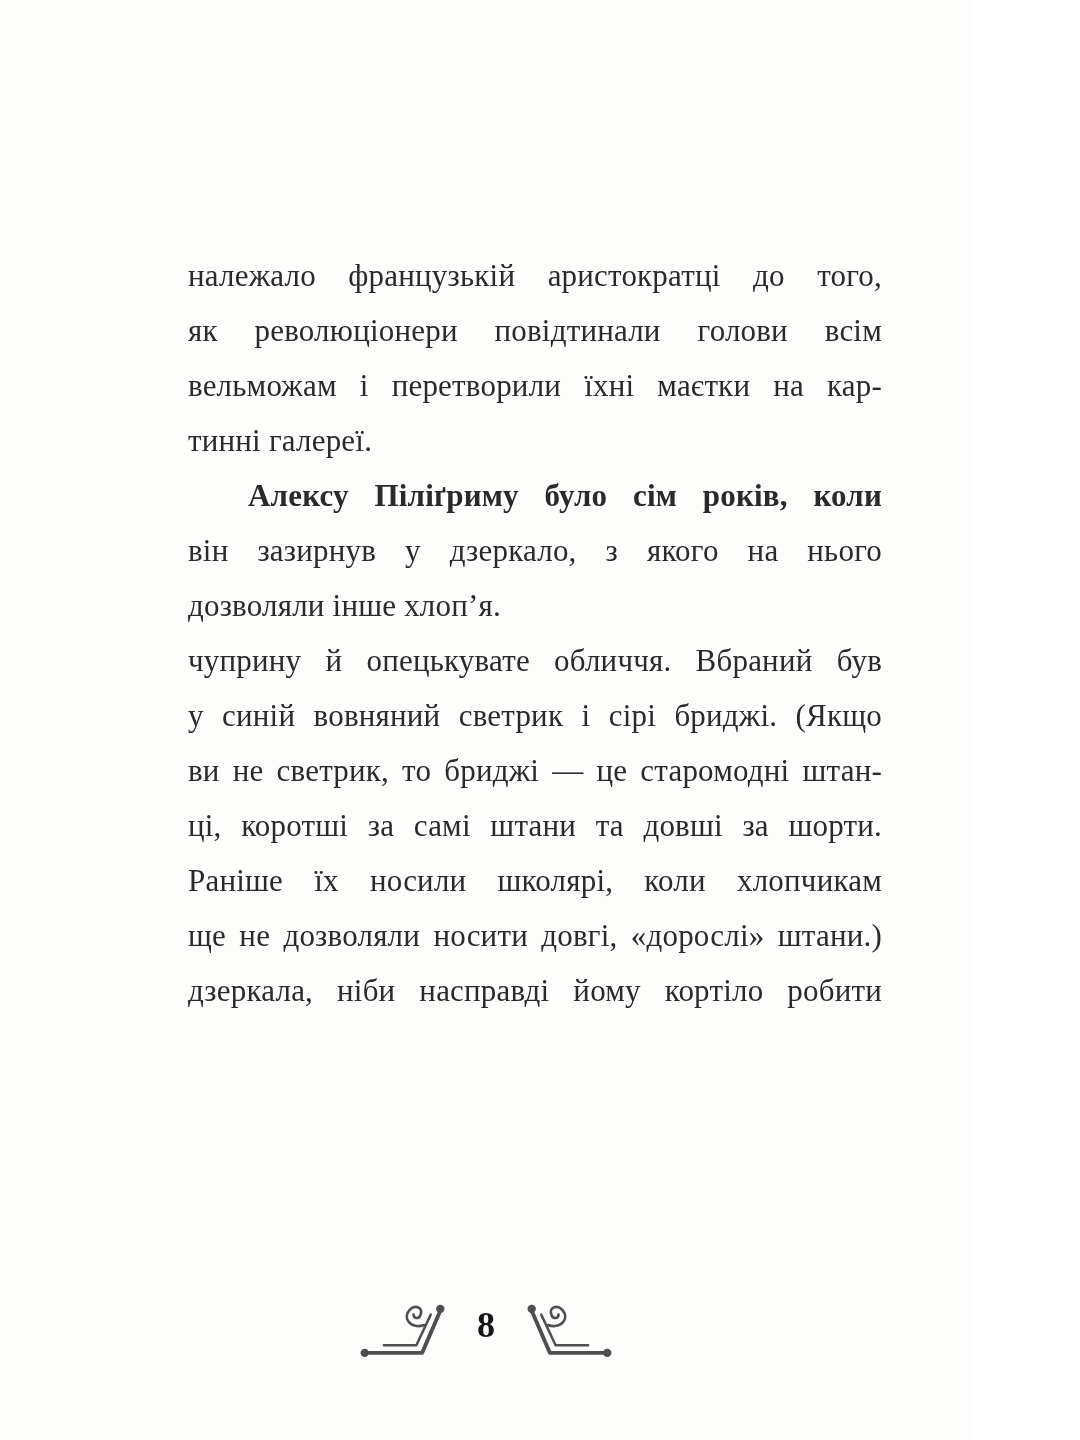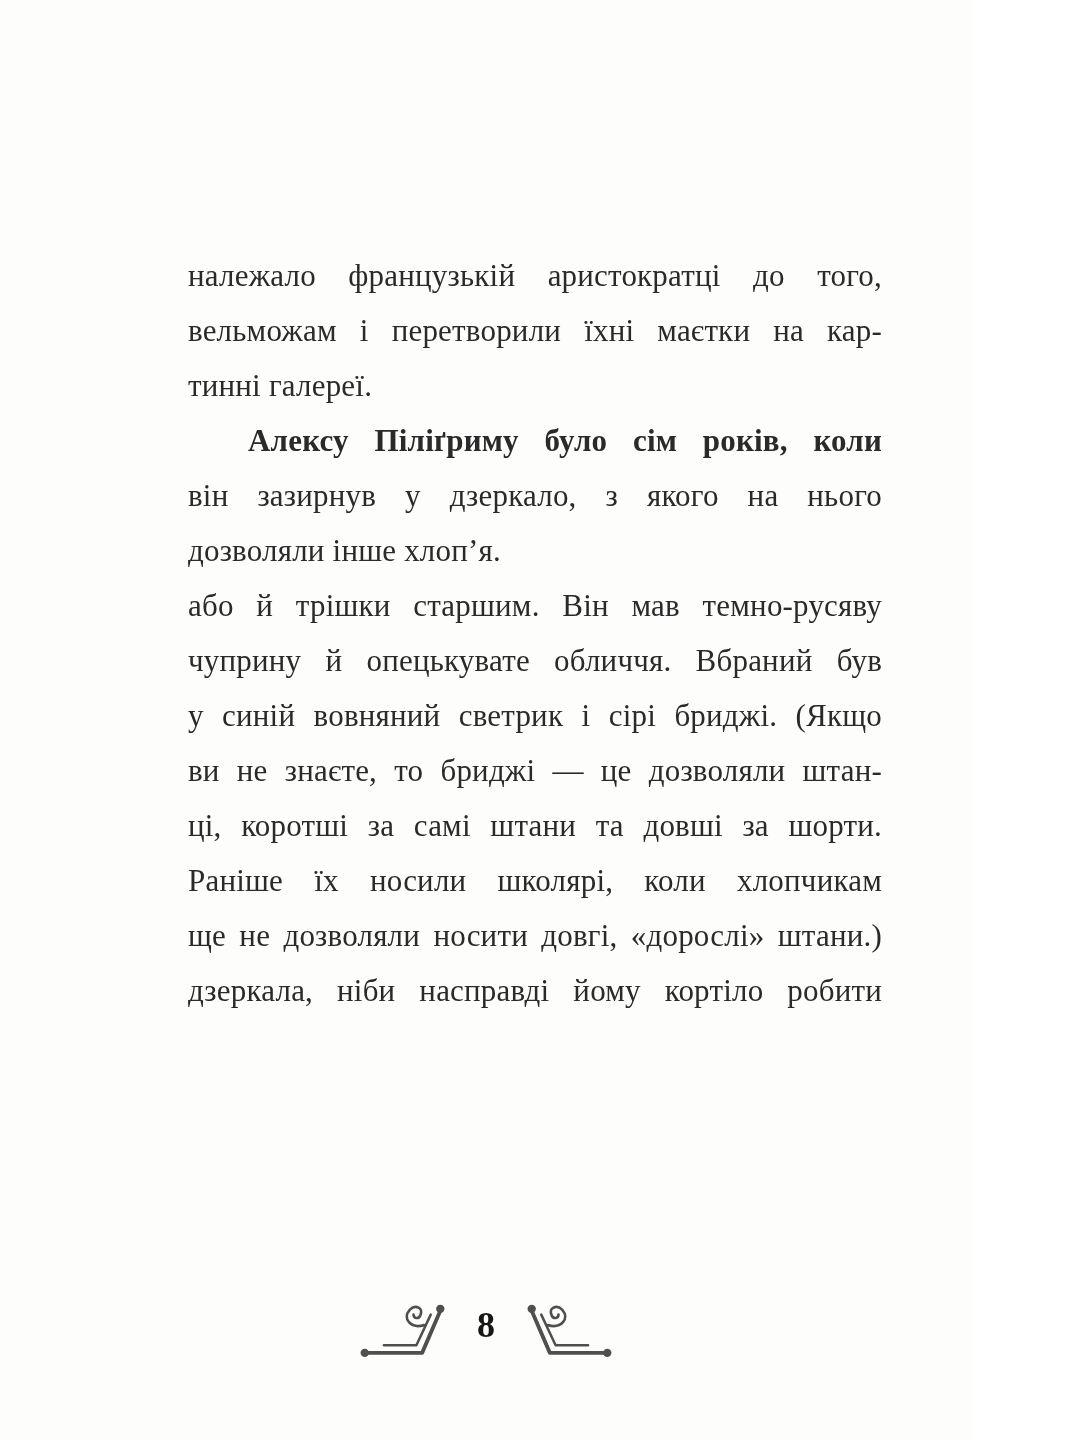--- a/index.html
+++ b/index.html
@@ -79,35 +79,35 @@
 </style>
 </head>
 <body>
 
 <div class="page">
 
   <main class="text-block">
 
     <p class="para">
       <span class="line">належало французькій аристократці до того,</span>
+      <span class="line">як революціонери повідтинали голови всім</span>
       <span class="line">вельможам і перетворили їхні маєтки на кар-</span>
       <span class="line left">тинні галереї.</span>
     </p>
 
     <p class="para">
       <span class="line indent">Алексу Піліґриму було сім років, коли</span>
       <span class="line">він зазирнув у дзеркало, з якого на нього</span>
       <span class="line left">дозволяли інше хлоп’я.</span>
     </p>
 
     <p class="para">
-      <span class="line">або й трішки старшим. Він мав темно-русяву</span>
       <span class="line">чуприну й опецькувате обличчя. Вбраний був</span>
       <span class="line">у синій вовняний светрик і сірі бриджі. (Якщо</span>
-      <span class="line">ви не знаєте, то бриджі — це дозволяли штан-</span>
+      <span class="line">ви не светрик, то бриджі — це старомодні штан-</span>
       <span class="line">ці, коротші за самі штани та довші за шорти.</span>
       <span class="line">Раніше їх носили школярі, коли хлопчикам</span>
       <span class="line">ще не дозволяли носити довгі, «дорослі» штани.)</span>
     </p>
 
     <p class="para">
       <span class="line">дзеркала, ніби насправді йому кортіло робити</span>
     </p>
 
   </main>

